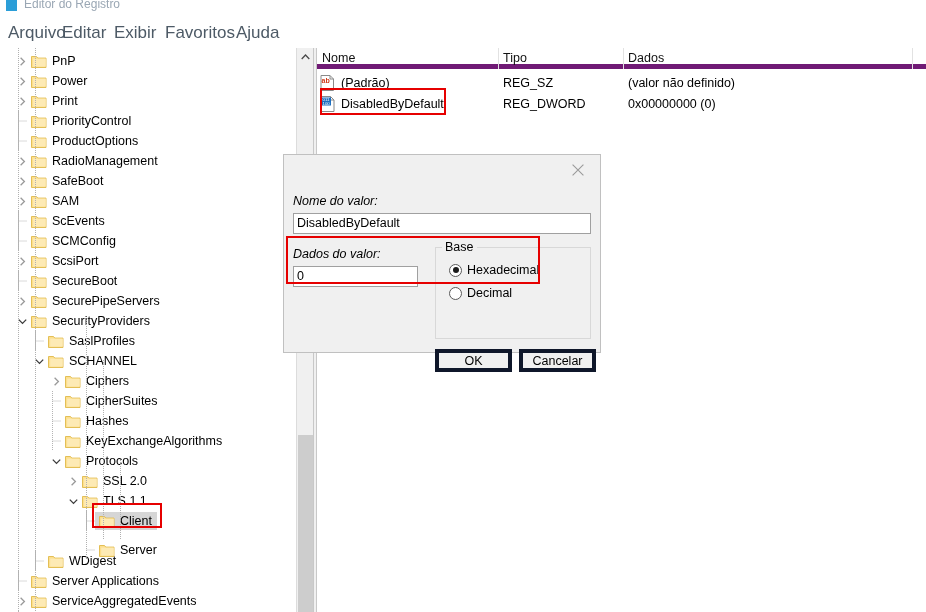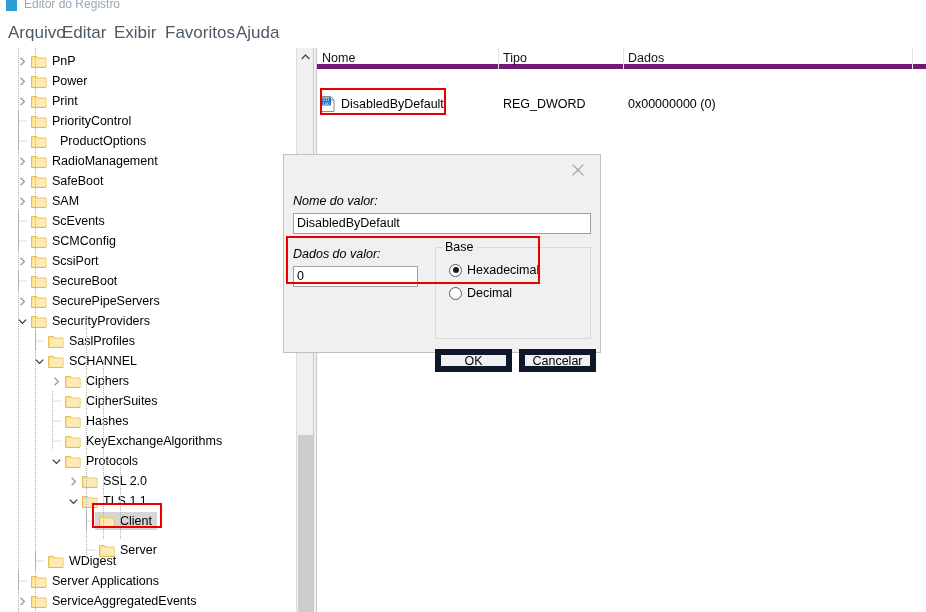--- a/index.html
+++ b/index.html
@@ -173,21 +173,21 @@
     border:1px solid #5a5a5a; background:#fff;
     display:flex; align-items:center; justify-content:center;
     margin-right:5px; flex:none;
   }
   .radio-dot.checked::after {
     content:''; width:6px; height:6px; border-radius:50%; background:#1b1b1b;
   }
   .radio-row span { font-size:12.5px; color:#000; white-space:nowrap; }
 
   .btn {
-    position:absolute; background:#f0f0f0; border:6px solid #0f172a;
+    position:absolute; background:#f0f0f0; border:4px solid #0f172a;
     font-size:12.5px; color:#000;
     display:flex; align-items:center; justify-content:center;
   }
 </style>
 </head>
 <body>
 
 <div id="app">
 
   <div class="titlebar">
@@ -257,21 +257,21 @@
         <div class="trow" style="top: 83px;">
           <div class="dots" style="left: 14px; top: 0px;"><svg width="16" height="20" viewBox="0 0 16 20">
               <path d="M4.5 0 V10" stroke="#b4b4b4" stroke-width="1" stroke-dasharray="1,1"></path>
               <path d="M4.5 10 H13" stroke="#b4b4b4" stroke-width="1" stroke-dasharray="1,1"></path>
               <path d="M4.5 10 V20" stroke="#b4b4b4" stroke-width="1" stroke-dasharray="1,1"></path>
             </svg></div>
           <div class="folder" style="left: 31px; top: 3px;"><svg width="16" height="14" viewBox="0 0 16 14">
               <path d="M0.5 2.5 h5 l1.3 1.6 h8.2 v9.4 h-14.5 z" fill="#fddf8e" stroke="#e0b94a" stroke-width="0.9"></path>
               <path d="M2.2 4.6 h12.6 v8 h-12.6 z" fill="#fdeab5"></path>
             </svg></div>
-          <div class="tlabel" style="left: 52px; margin-left: 8px;">ProductOptions</div>
+          <div class="tlabel" style="left: 52px;">ProductOptions</div>
         </div>
         <div class="trow" style="top: 103px;">
           <div class="chev" style="left: 14px; top: 2px;">
             <svg width="7" height="9" viewBox="0 0 7 9">
               <path d="M1.6 0.8 L5.4 4.5 L1.6 8.2" stroke="#9a9a9a" stroke-width="1.3" fill="none"></path>
             </svg>
           </div>
           <div class="folder" style="left: 31px; top: 3px;"><svg width="16" height="14" viewBox="0 0 16 14">
               <path d="M0.5 2.5 h5 l1.3 1.6 h8.2 v9.4 h-14.5 z" fill="#fddf8e" stroke="#e0b94a" stroke-width="0.9"></path>
               <path d="M2.2 4.6 h12.6 v8 h-12.6 z" fill="#fdeab5"></path>
@@ -572,20 +572,32 @@
   <div class="list-pane">
     <div class="lhead">
       <div class="hcell" style="left:5px">Nome</div>
       <div class="hcell" style="left:186px">Tipo</div>
       <div class="hcell" style="left:311px">Dados</div>
       <div class="hsep" style="left:181px"></div>
       <div class="hsep" style="left:306px"></div>
       <div class="hsep" style="left:595px"></div>
     </div>
 
+    <div class="lrow" style="top:25px">
+      <span class="ico-sz">
+        <svg width="15" height="16" viewBox="0 0 15 16">
+          <path d="M1 0.5 H10 L13.5 4 V15.5 H1 Z" fill="#ffffff" stroke="#8a8a8a" stroke-width="1"></path>
+          <path d="M10 0.5 V4 H13.5" fill="none" stroke="#8a8a8a" stroke-width="1"></path>
+          <text x="1.5" y="7.5" font-family="Liberation Sans, sans-serif" font-size="7" font-weight="bold" fill="#d03a1a">ab</text>
+        </svg>
+      </span>
+      <span class="c-name">(Padrão)</span>
+      <span class="c-type">REG_SZ</span>
+      <span class="c-data">(valor não definido)</span>
+    </div>
 
     <div class="lrow" style="top:46px">
       <span class="ico-dw">
         <svg width="16" height="16" viewBox="0 0 16 16">
           <path d="M1.5 0.5 H10.5 L14 4 V15.5 H1.5 Z" fill="#ffffff" stroke="#8a8a8a" stroke-width="1"></path>
           <path d="M10.5 0.5 V4 H14" fill="none" stroke="#8a8a8a" stroke-width="1"></path>
           <rect x="2" y="1.5" width="9" height="8" fill="#1e6fbf"></rect>
           <g fill="#ffffff" font-family="Liberation Sans, sans-serif" font-size="4.3">
             <text x="2.6" y="5">011</text>
             <text x="2.6" y="9">100</text>

